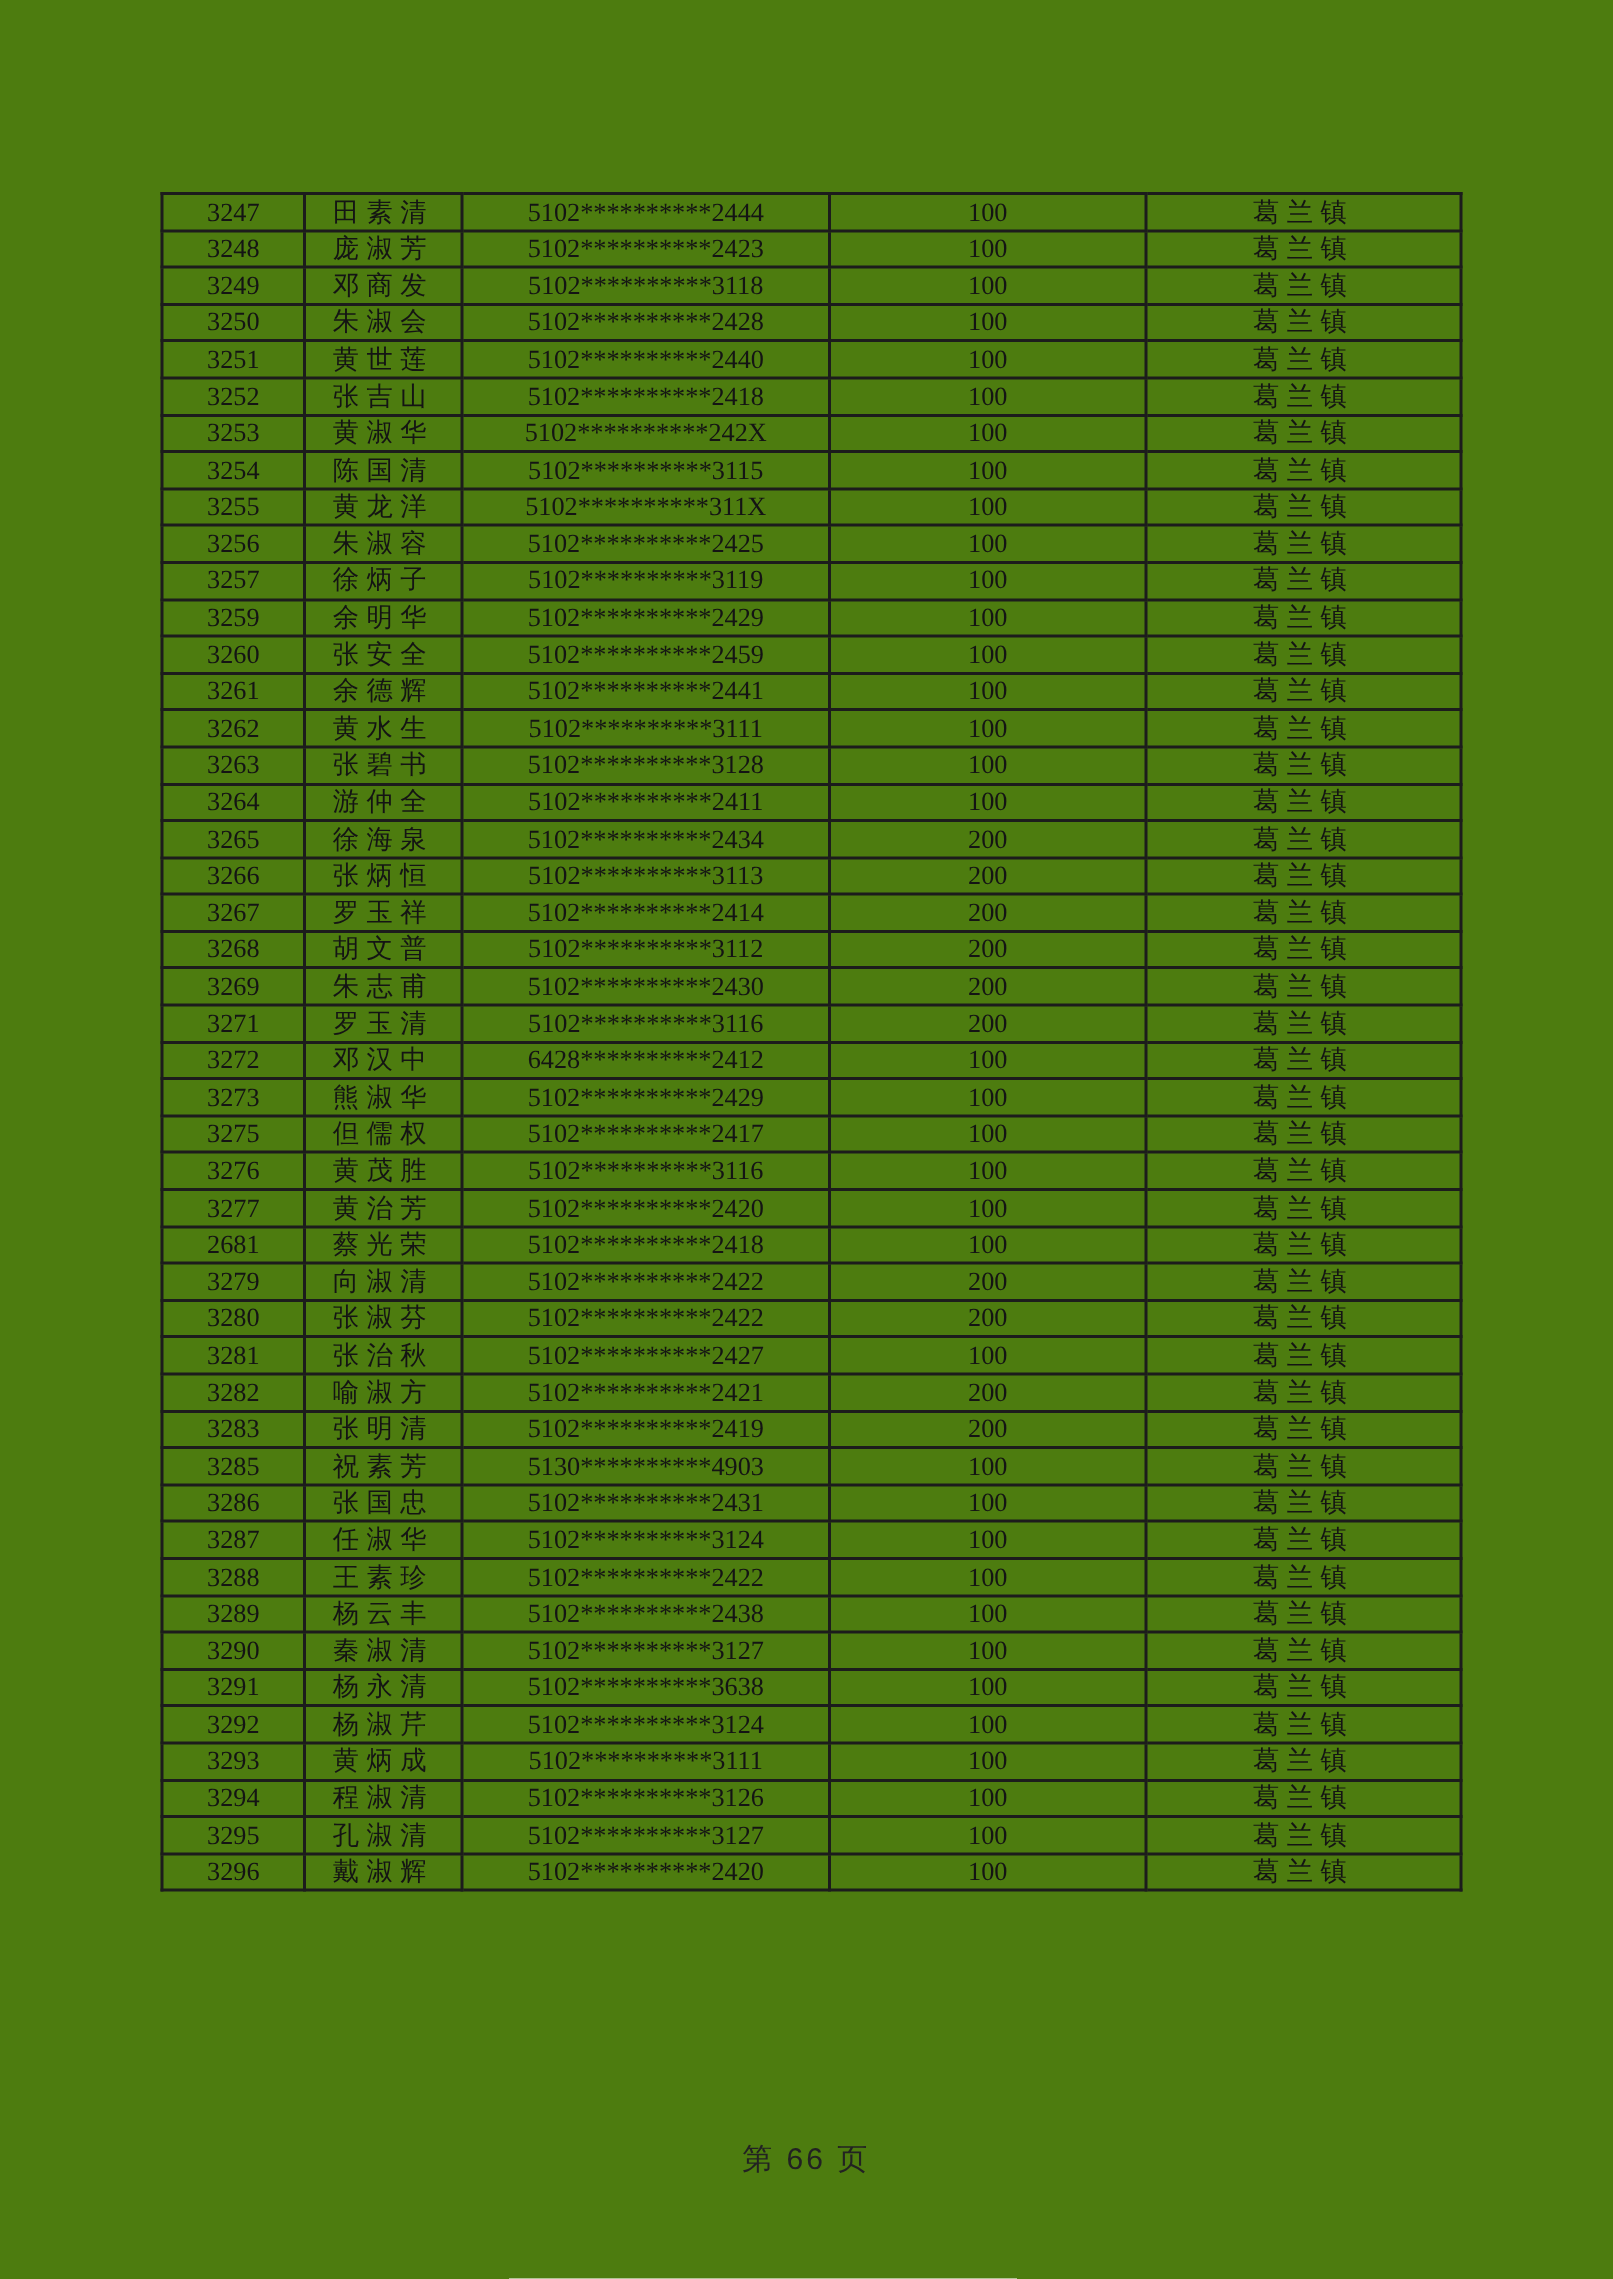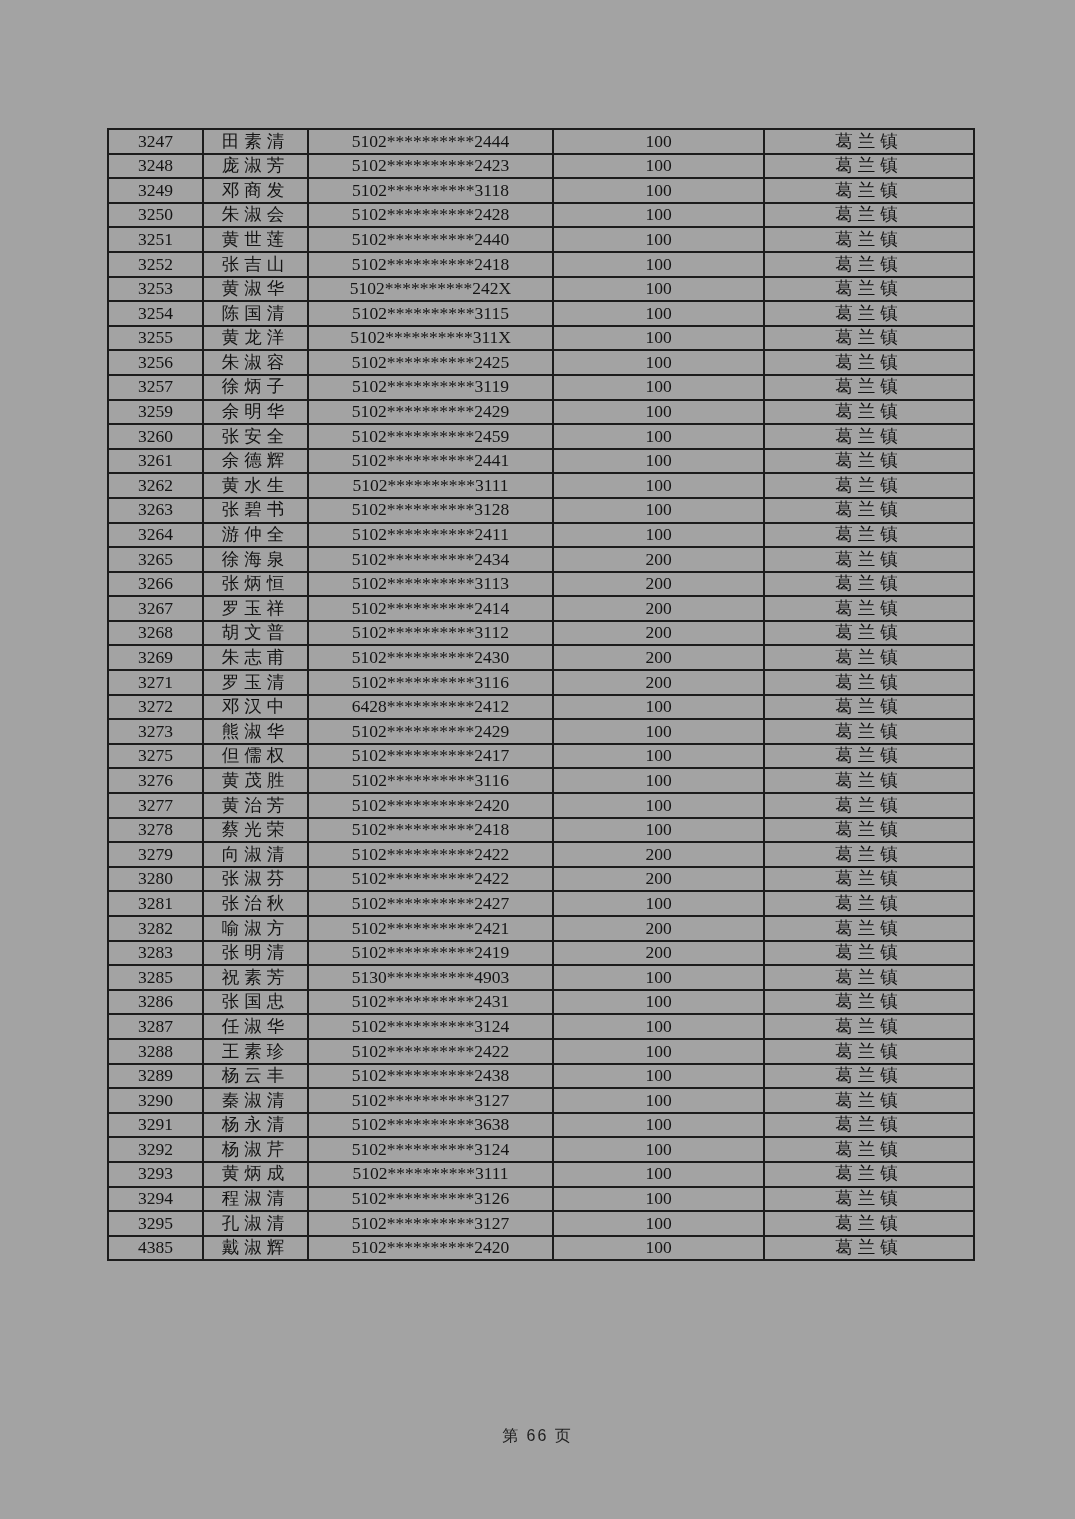--- a/index.html
+++ b/index.html
@@ -4,21 +4,21 @@
 <style>
   html, body {
     margin: 0;
     padding: 0;
     background: #ffffff;
   }
   .page {
     position: relative;
     width: 1075px;
     height: 1519px;
-    background: #a3a3a3;
+    background: #4d7c0f;
     font-family: "Liberation Serif", "DejaVu Serif", serif;
     color: #141414;
     overflow: hidden;
   }
   table.roster {
     position: absolute;
     left: 107px;
     top: 128px;
     width: 866px;
     border-collapse: collapse;
@@ -48,21 +48,21 @@
   td.col-id {
     font-size: 18px;
   }
   .footer {
     position: absolute;
     top: 1426px;
     left: 0;
     width: 100%;
     text-align: center;
     font-family: "Liberation Sans", "DejaVu Sans", sans-serif;
-    font-size: 16px;
+    font-size: 20px;
     letter-spacing: 2px;
     color: #222222;
   }
 </style>
 </head>
 <body>
 
 <div class="page">
 
   <table class="roster">
@@ -264,21 +264,21 @@
           <td class="col-town">葛兰镇</td>
         </tr>
         <tr>
           <td class="col-index">3277</td>
           <td class="col-name">黄治芳</td>
           <td class="col-id">5102**********2420</td>
           <td class="col-amount">100</td>
           <td class="col-town">葛兰镇</td>
         </tr>
         <tr>
-          <td class="col-index">3278</td>
+          <td class="col-index">2681</td>
           <td class="col-name">蔡光荣</td>
           <td class="col-id">5102**********2418</td>
           <td class="col-amount">100</td>
           <td class="col-town">葛兰镇</td>
         </tr>
         <tr>
           <td class="col-index">3279</td>
           <td class="col-name">向淑清</td>
           <td class="col-id">5102**********2422</td>
           <td class="col-amount">200</td>
@@ -383,21 +383,21 @@
           <td class="col-town">葛兰镇</td>
         </tr>
         <tr>
           <td class="col-index">3295</td>
           <td class="col-name">孔淑清</td>
           <td class="col-id">5102**********3127</td>
           <td class="col-amount">100</td>
           <td class="col-town">葛兰镇</td>
         </tr>
         <tr>
-          <td class="col-index">4385</td>
+          <td class="col-index">3296</td>
           <td class="col-name">戴淑辉</td>
           <td class="col-id">5102**********2420</td>
           <td class="col-amount">100</td>
           <td class="col-town">葛兰镇</td>
         </tr>
       </tbody>
   </table>
 
   <div class="footer">第 66 页</div>
 

